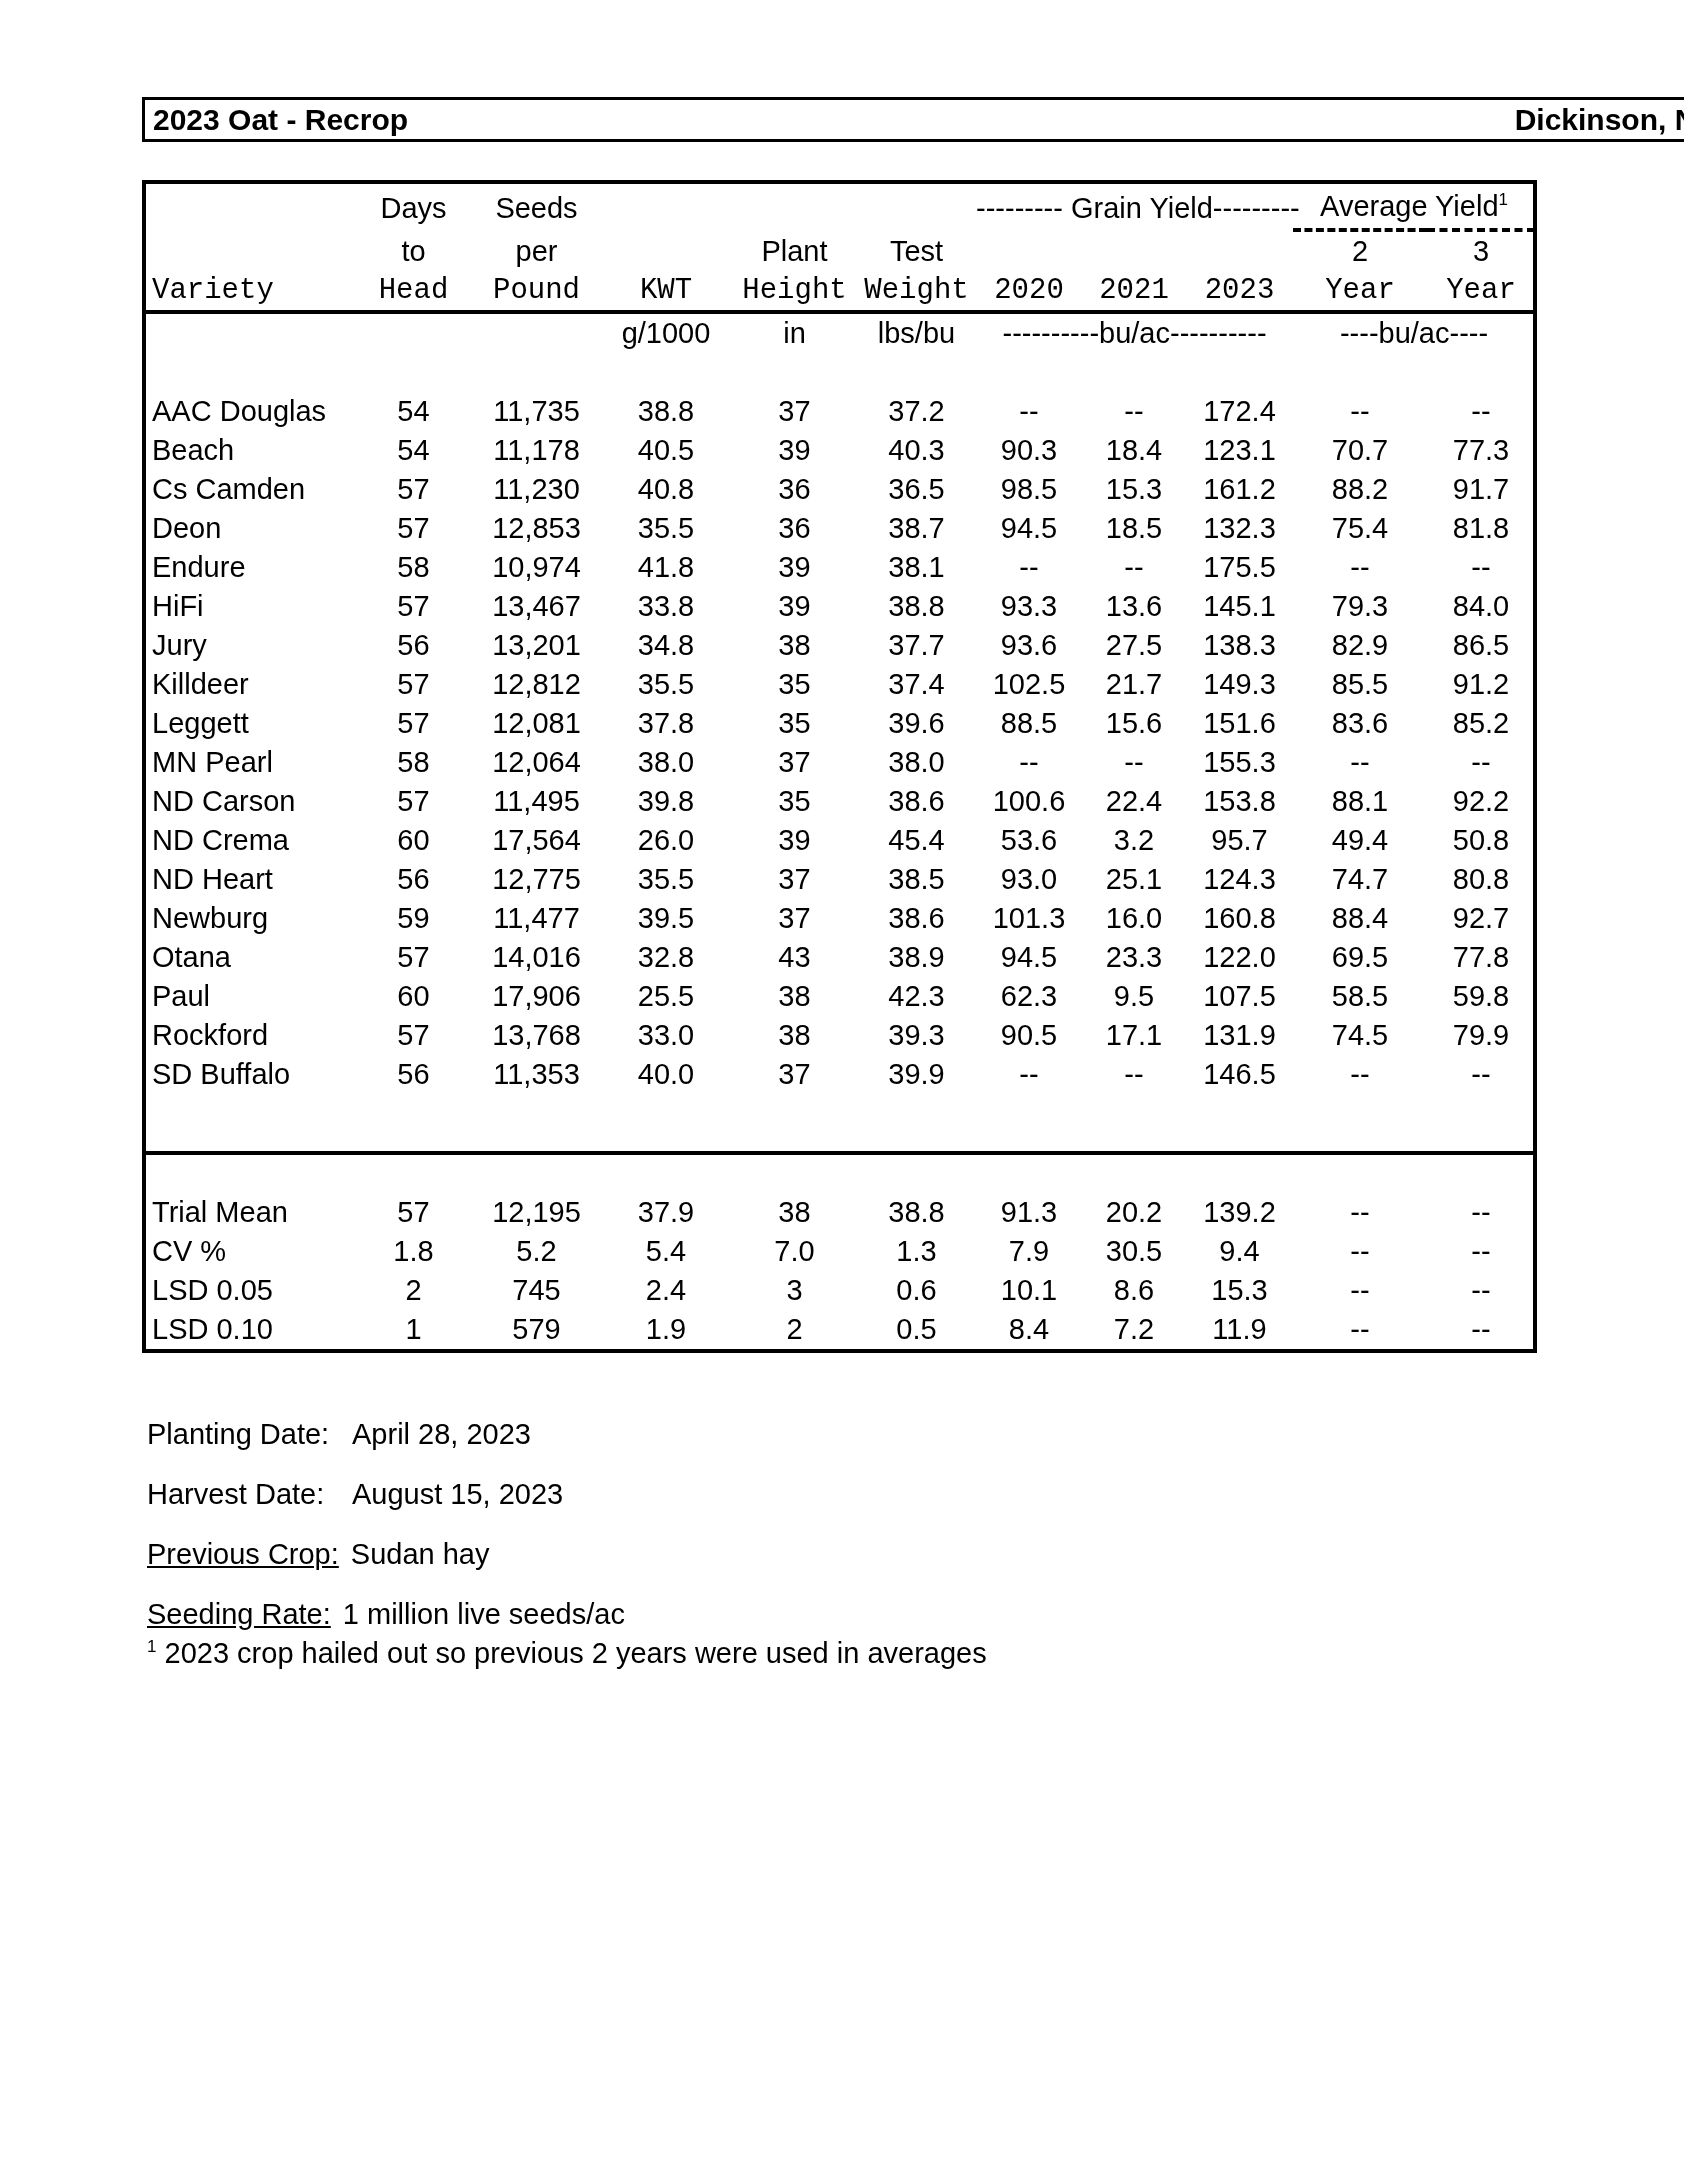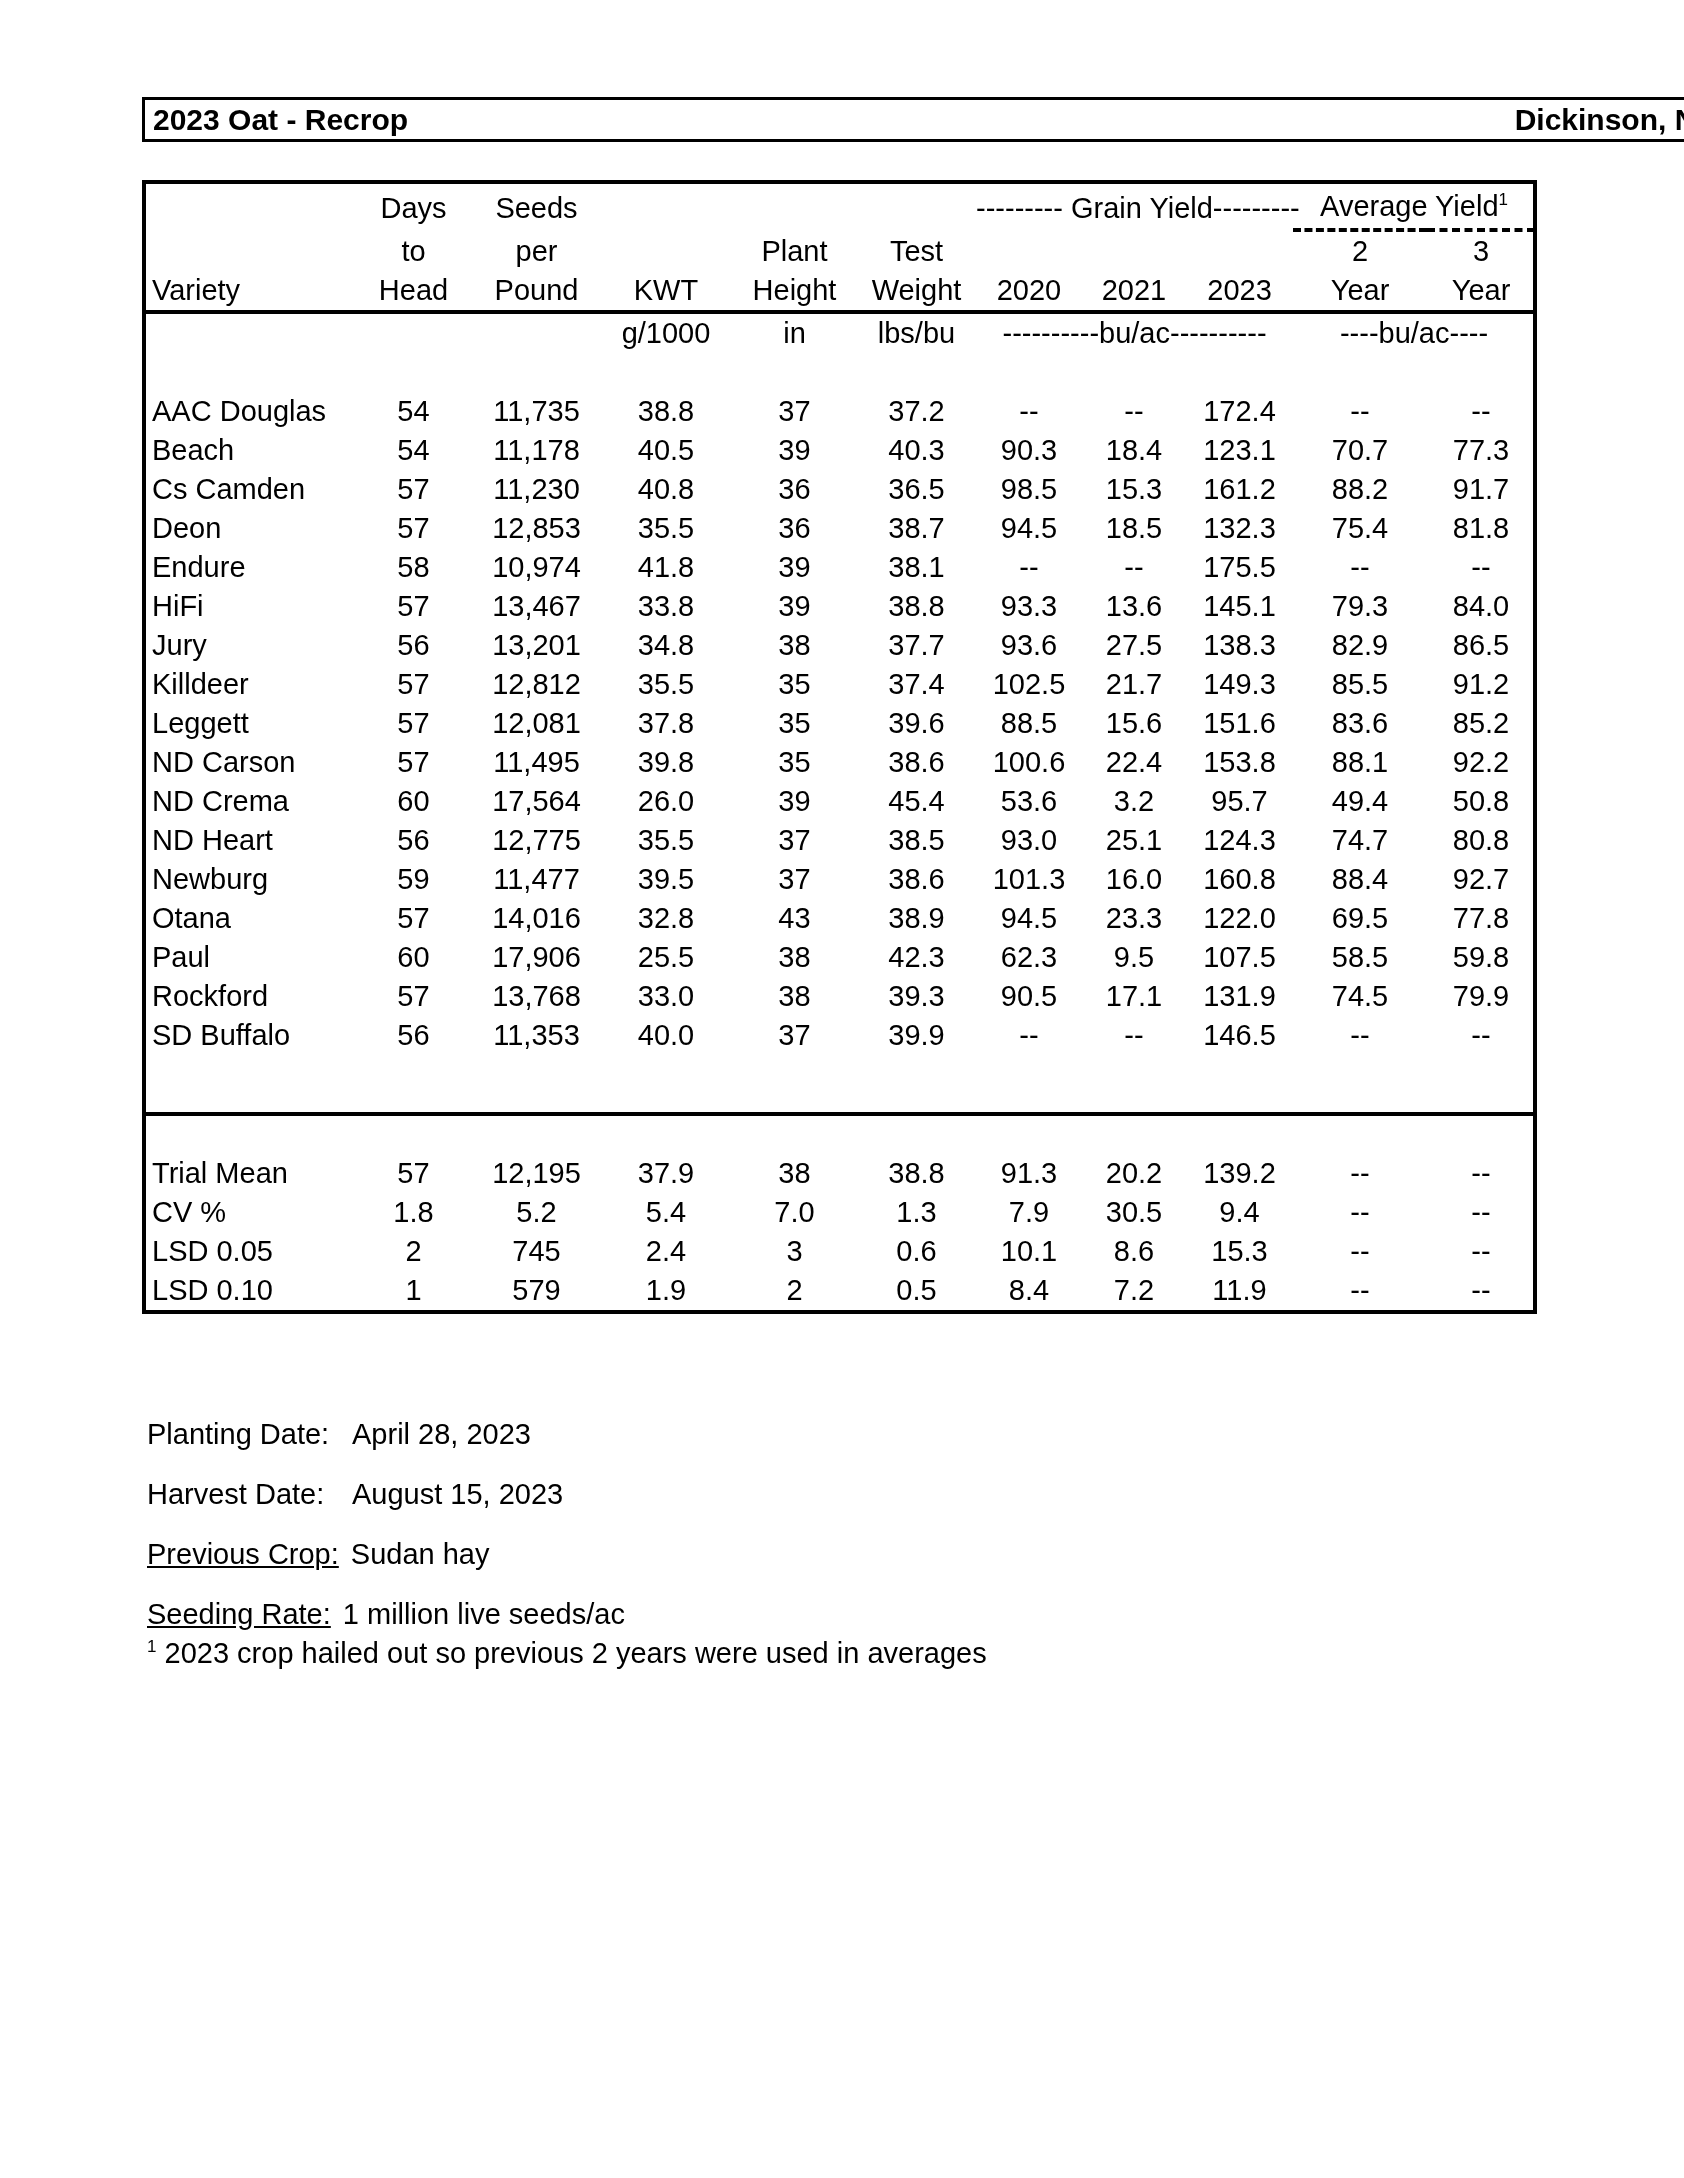--- a/index.html
+++ b/index.html
@@ -53,21 +53,21 @@
     padding: 0;
     text-align: center;
     white-space: nowrap;
     overflow: visible;
     height: 39px;
     line-height: 39px;
     vertical-align: bottom;
   }
   table.trial .left { text-align: left; padding-left: 6px; }
   tr.h1 th { height: 44px; line-height: 44px; text-align: center; }
-  tr.h3 th { border-bottom: 4px solid #000; }
+  tr.h3 th { border-bottom: 4px solid #000; font-family: Liberation Mono, monospace; }
   th.avg-span { border-bottom: 4px dashed #000 !important; }
   tr.h3 th.avg-col {  }
   sup.hdr-sup { font-size: 17px; line-height: 0; vertical-align: super; }
   tr.gap-sm td { height: 39px; border: none; }
   tr.gap-lg td { height: 57px; border-bottom: 4px solid #000; }
   tr.gap-md td { height: 38px; border: none; }
   tbody.data-rows td { height: 39px; line-height: 39px; }
   
   .footer-notes {
     position: absolute;
@@ -275,20 +275,33 @@
             <td>37.8</td>
             <td>35</td>
             <td>39.6</td>
             <td>88.5</td>
             <td>15.6</td>
             <td>151.6</td>
             <td>83.6</td>
             <td>85.2</td>
           </tr>
           <tr>
+            <td class="left">MN Pearl</td>
+            <td>58</td>
+            <td>12,064</td>
+            <td>38.0</td>
+            <td>37</td>
+            <td>38.0</td>
+            <td>--</td>
+            <td>--</td>
+            <td>155.3</td>
+            <td>--</td>
+            <td>--</td>
+          </tr>
+          <tr>
             <td class="left">ND Carson</td>
             <td>57</td>
             <td>11,495</td>
             <td>39.8</td>
             <td>35</td>
             <td>38.6</td>
             <td>100.6</td>
             <td>22.4</td>
             <td>153.8</td>
             <td>88.1</td>

